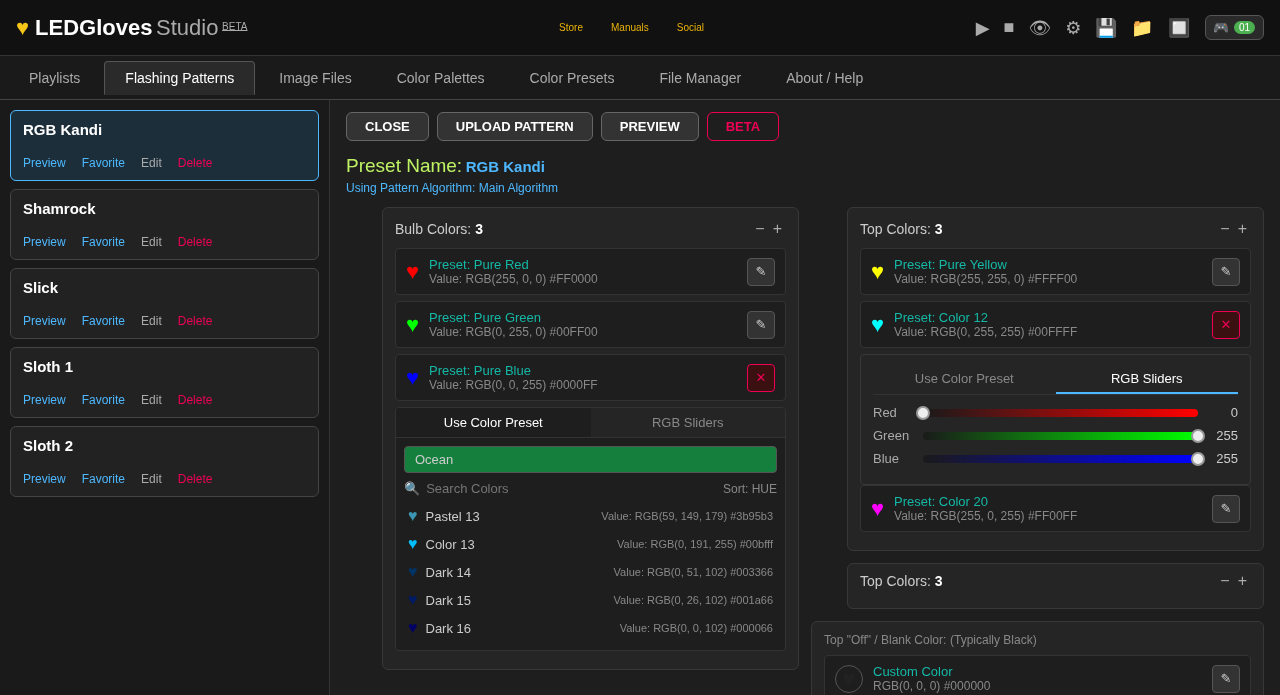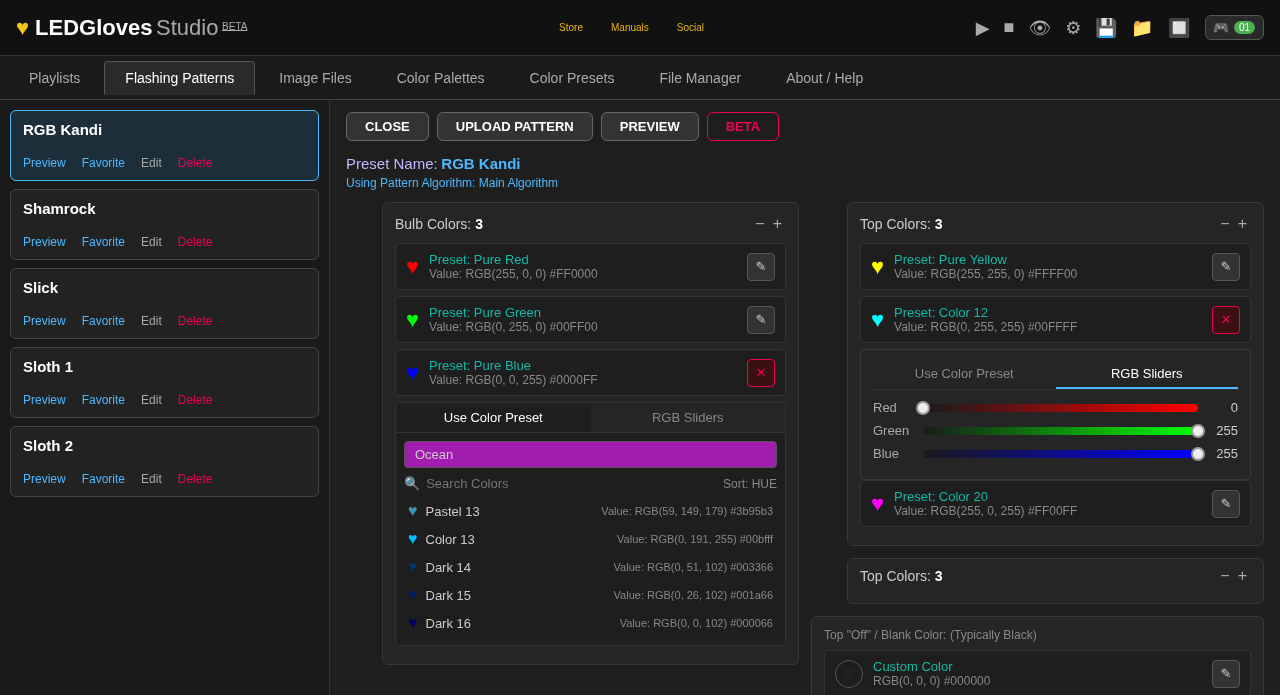--- a/index.html
+++ b/index.html
@@ -192,22 +192,22 @@
       background: transparent;
       color: #e05;
       border: 1px solid #e05;
     }
 
     
     .preset-name-row {
       margin-bottom: 4px;
     }
     .preset-label {
-      font-size: 15px;
-      color: #c4b5fd;
+      font-size: 19px;
+      color: #bef264;
     }
     .preset-name {
       font-size: 15px;
       color: #4db8ff;
       font-weight: bold;
     }
     .preset-algo {
       font-size: 12px;
       color: #888;
       margin-bottom: 12px;
@@ -322,21 +322,21 @@
       color: #888;
       background: #252525;
     }
     .picker-tab.active {
       background: #1e1e1e;
       color: #fff;
     }
     .picker-content { padding: 8px; }
     .dropdown-select {
       width: 100%;
-      background: #a21caf;
+      background: #15803d;
       border: 1px solid #555;
       border-radius: 4px;
       color: #ccc;
       padding: 5px 10px;
       font-size: 13px;
       margin-bottom: 8px;
       appearance: none;
       cursor: pointer;
     }
     .search-row {

